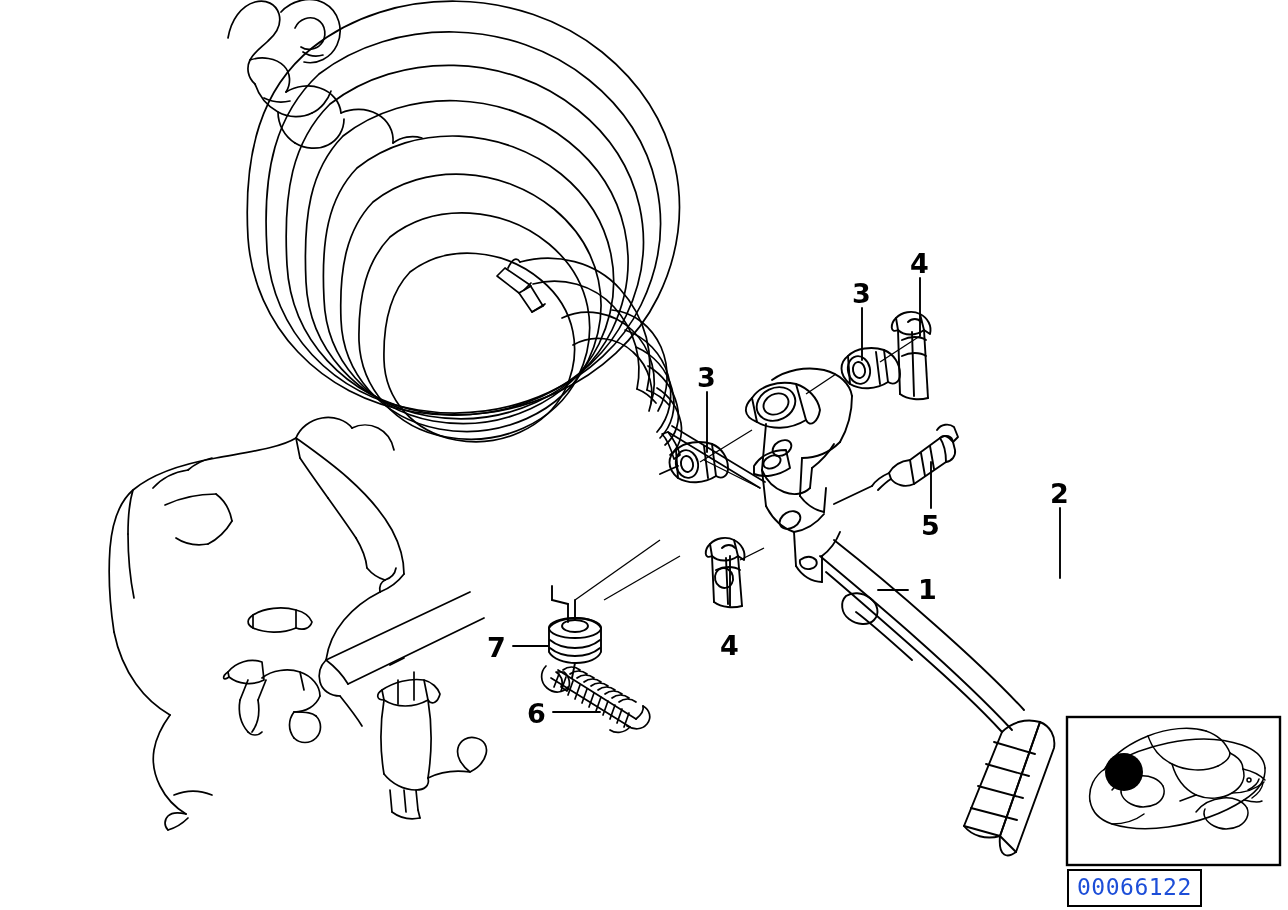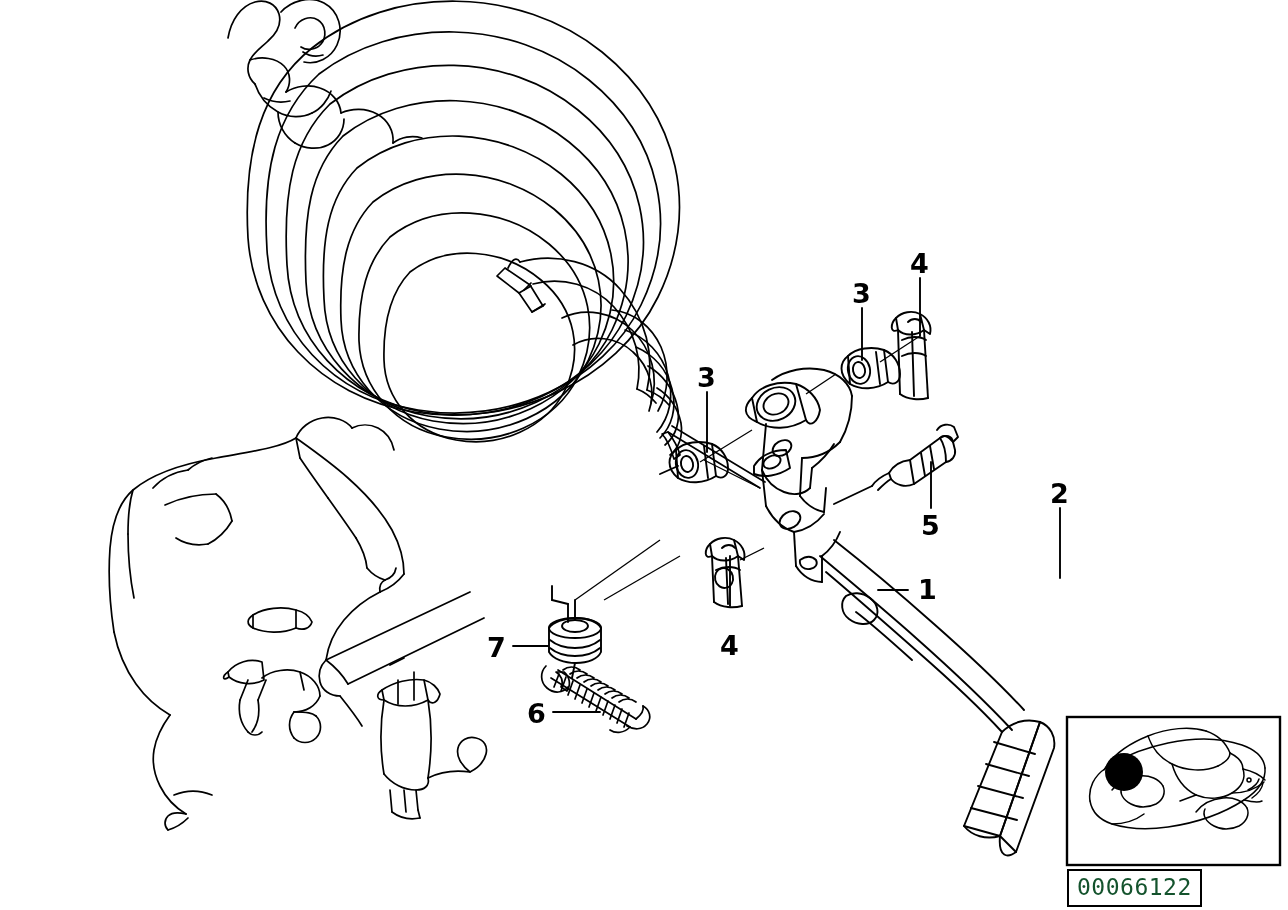--- a/index.html
+++ b/index.html
@@ -35,21 +35,21 @@
     letter-spacing: 0px;
     user-select: none;
   }
   .idbox {
     position: absolute;
     border: 2px solid #000000;
     background: #ffffff;
     font-family: "DejaVu Sans Mono", monospace;
     font-size: 23px;
     line-height: 1;
-    color: #14532d;
+    color: #1d4ed8;
     text-align: center;
     letter-spacing: 0.5px;
     padding: 5px 8px 6px 8px;
     white-space: nowrap;
   }
 </style>
 </head>
 <body>
 
 <div id="stage">

